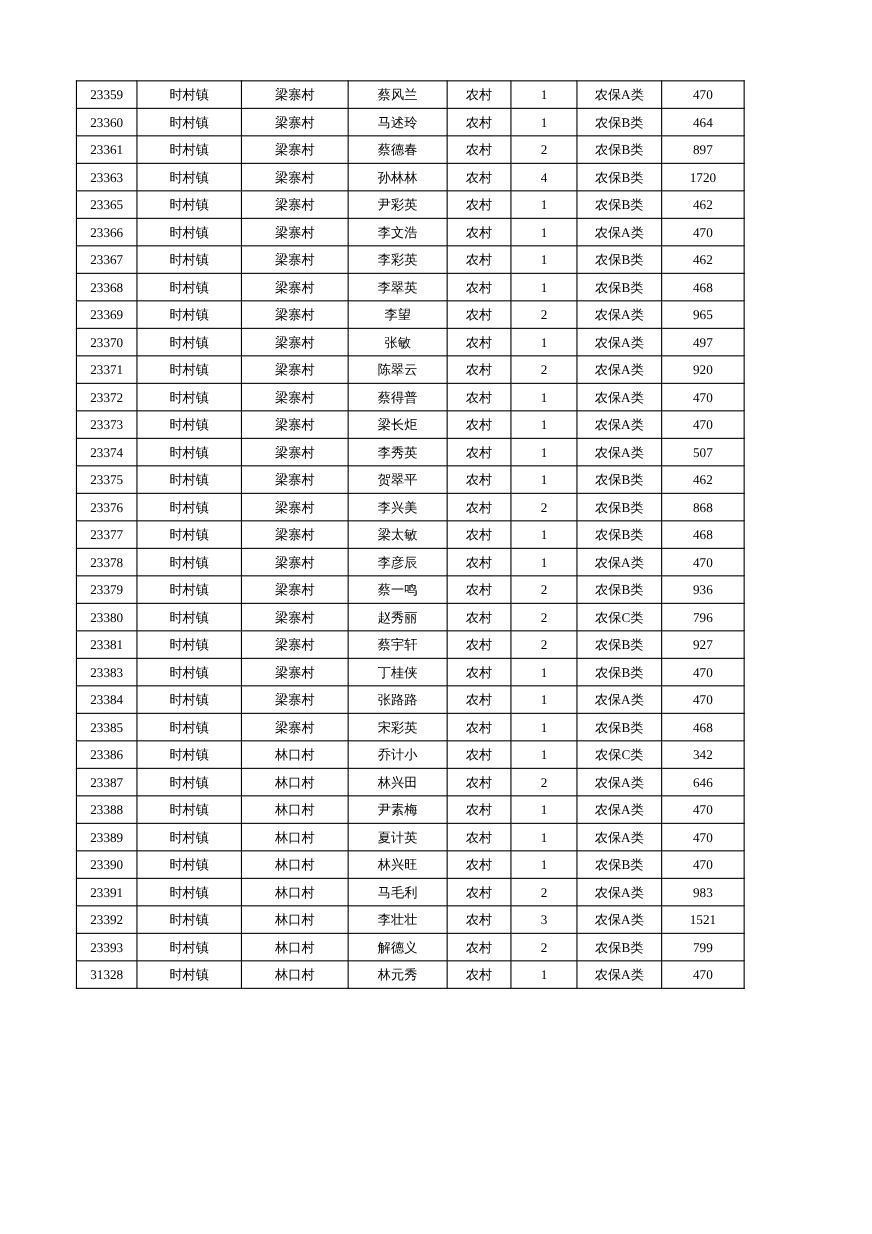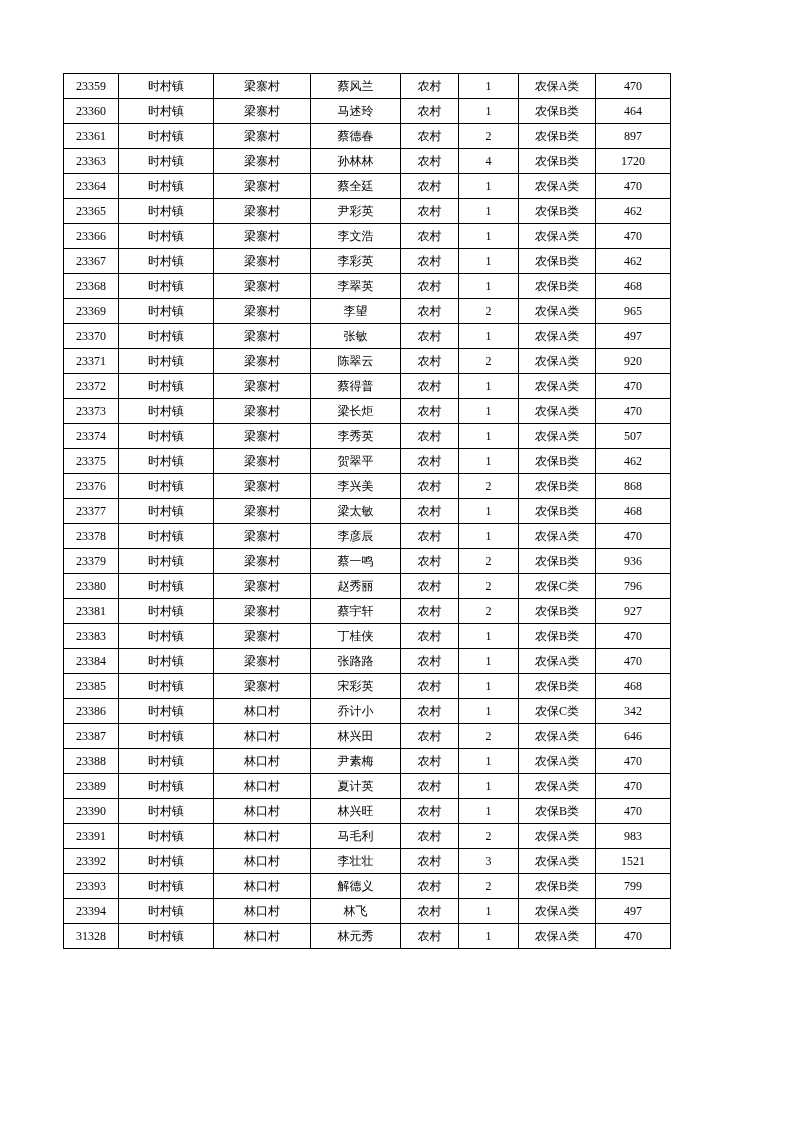--- a/index.html
+++ b/index.html
@@ -17,21 +17,21 @@
   .sheet {
     position: absolute;
     left: 0;
     top: 0;
     width: 793px;
     height: 1122px;
     background: #ffffff;
   }
   table.records {
     position: absolute;
-    left: 63px;
+    left: 69px;
     top: 73px;
     border-collapse: collapse;
     table-layout: fixed;
   }
   table.records td {
     border: 1px solid #000000;
     height: 24px;
     padding: 0 2px;
     text-align: center;
     vertical-align: middle;
@@ -99,30 +99,20 @@
           <td>23363</td>
           <td>时村镇</td>
           <td>梁寨村</td>
           <td>孙林林</td>
           <td>农村</td>
           <td>4</td>
           <td>农保B类</td>
           <td>1720</td>
         </tr>
         <tr>
-          <td>23364</td>
-          <td>时村镇</td>
-          <td>梁寨村</td>
-          <td>蔡全廷</td>
-          <td>农村</td>
-          <td>1</td>
-          <td>农保A类</td>
-          <td>470</td>
-        </tr>
-        <tr>
           <td>23365</td>
           <td>时村镇</td>
           <td>梁寨村</td>
           <td>尹彩英</td>
           <td>农村</td>
           <td>1</td>
           <td>农保B类</td>
           <td>462</td>
         </tr>
         <tr>
@@ -387,30 +377,20 @@
         </tr>
         <tr>
           <td>23393</td>
           <td>时村镇</td>
           <td>林口村</td>
           <td>解德义</td>
           <td>农村</td>
           <td>2</td>
           <td>农保B类</td>
           <td>799</td>
-        </tr>
-        <tr>
-          <td>23394</td>
-          <td>时村镇</td>
-          <td>林口村</td>
-          <td>林飞</td>
-          <td>农村</td>
-          <td>1</td>
-          <td>农保A类</td>
-          <td>497</td>
         </tr>
         <tr>
           <td>31328</td>
           <td>时村镇</td>
           <td>林口村</td>
           <td>林元秀</td>
           <td>农村</td>
           <td>1</td>
           <td>农保A类</td>
           <td>470</td>

